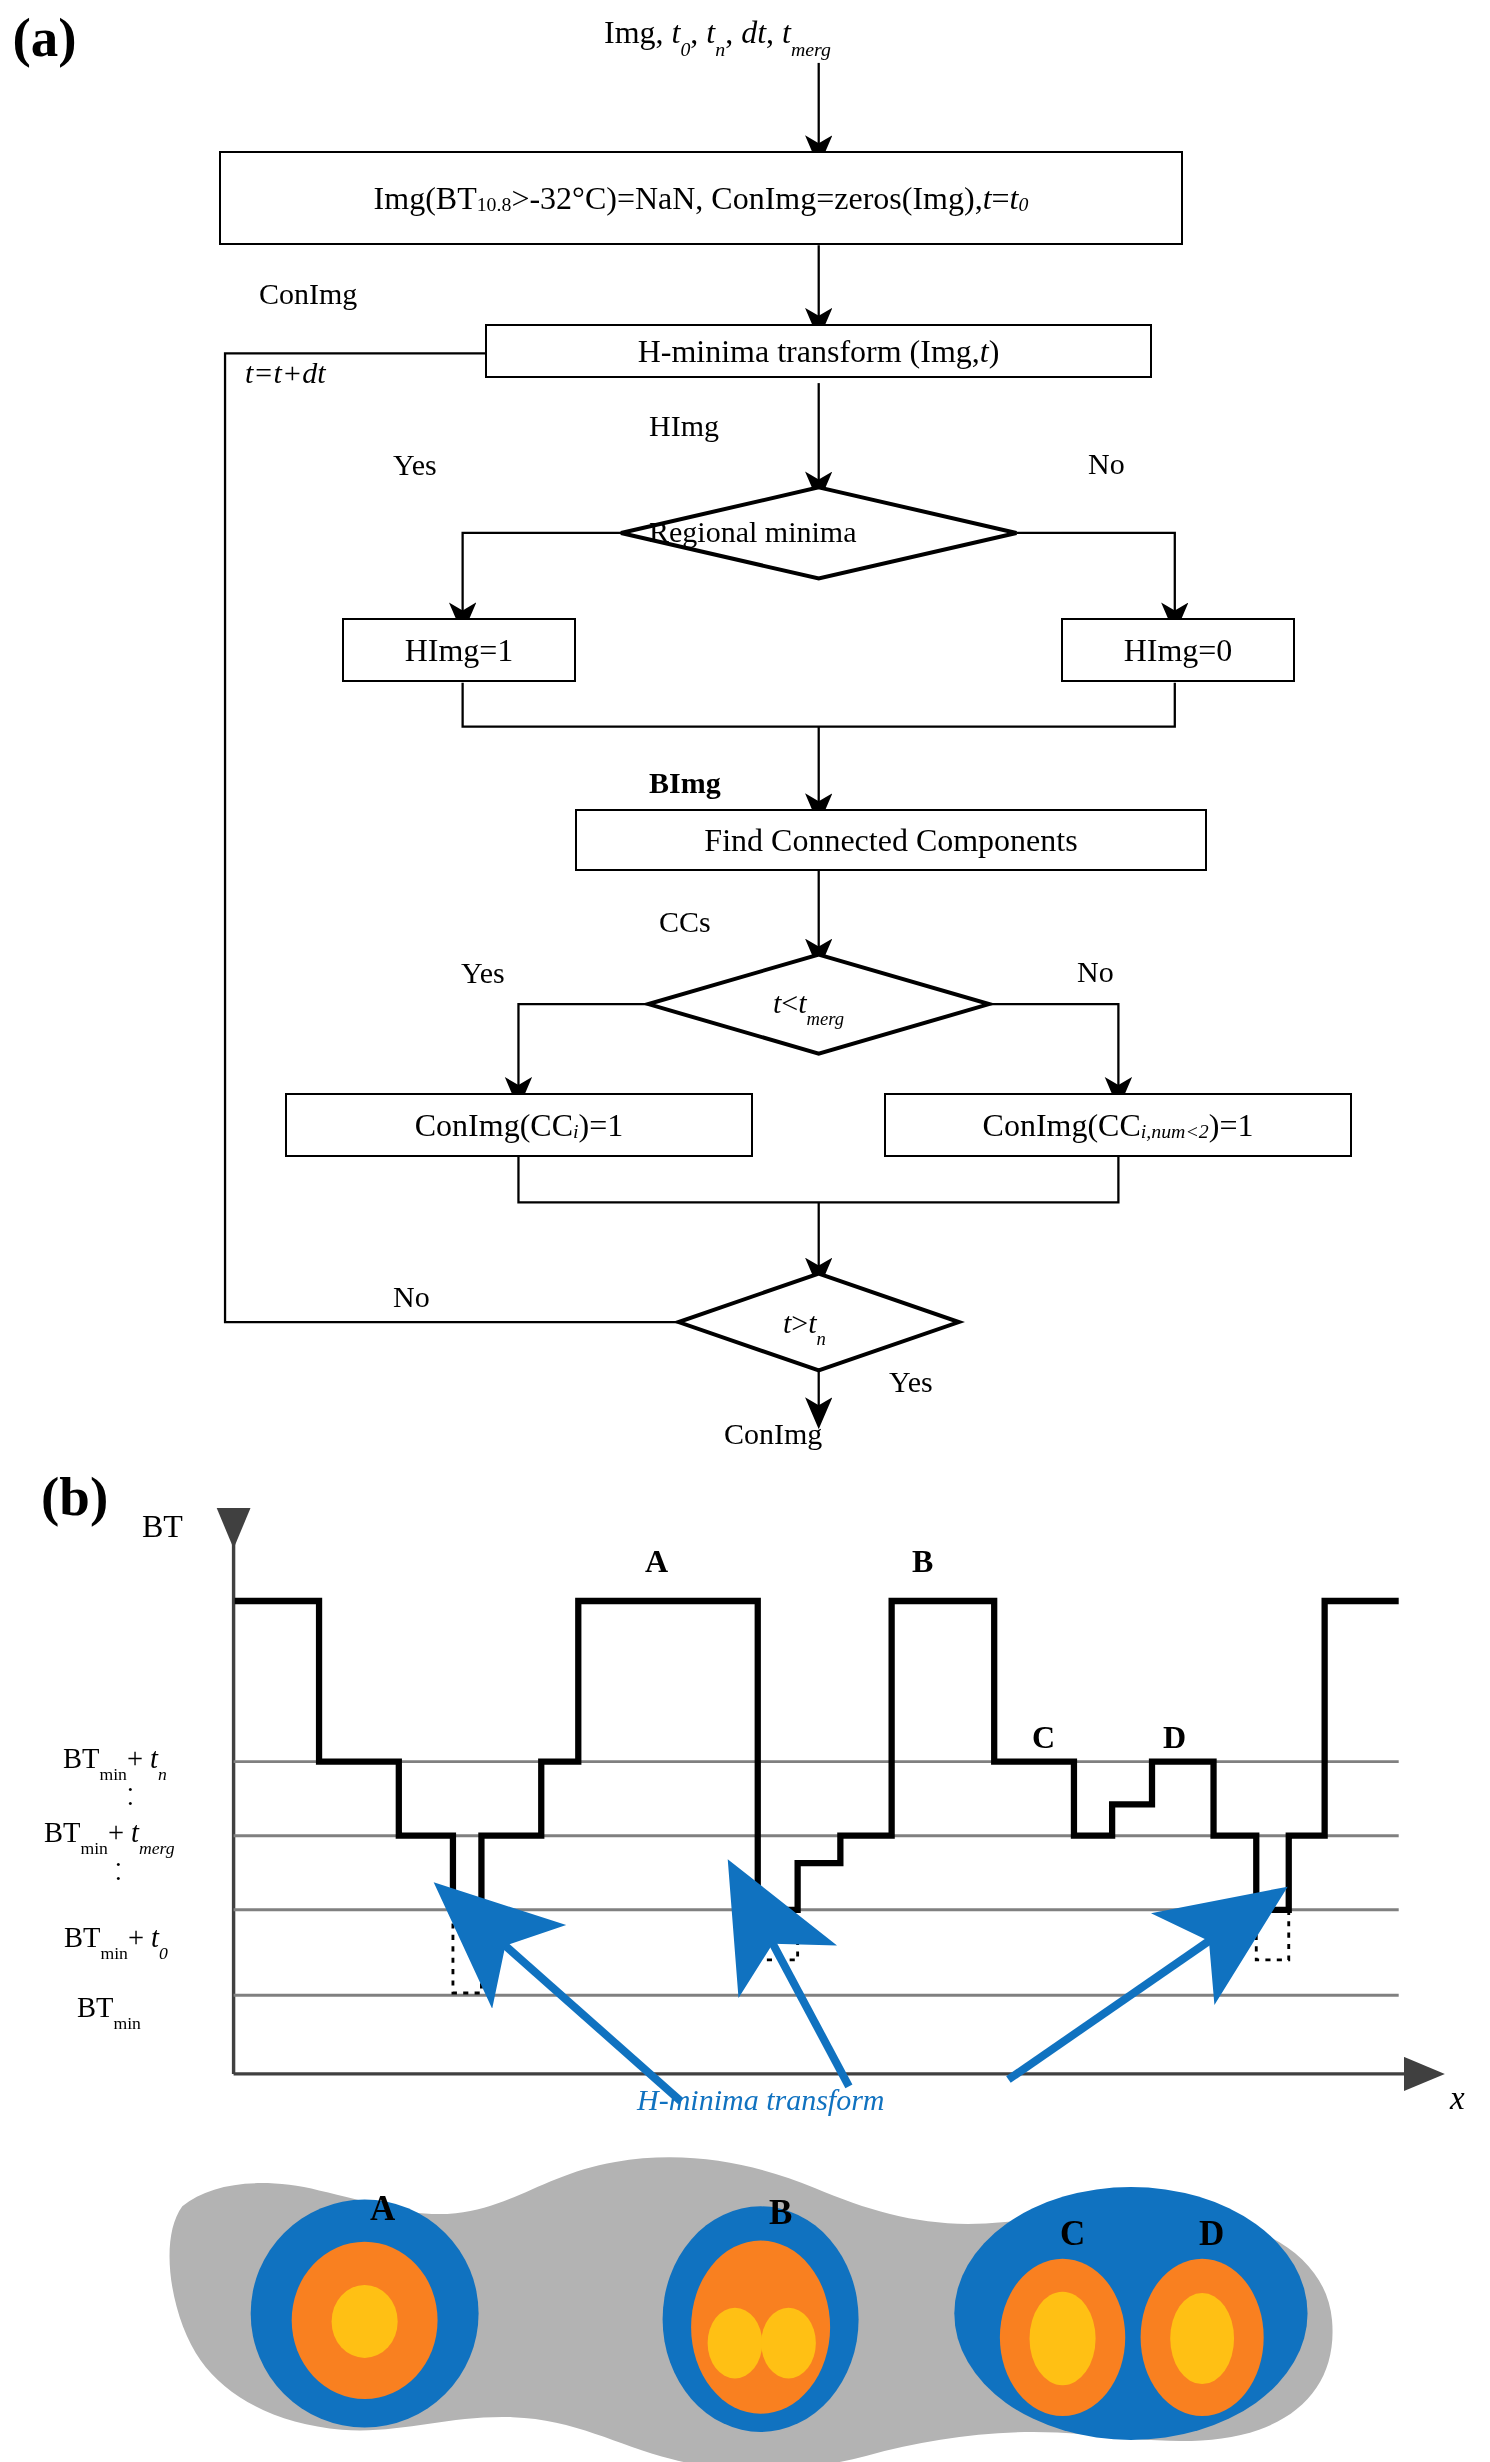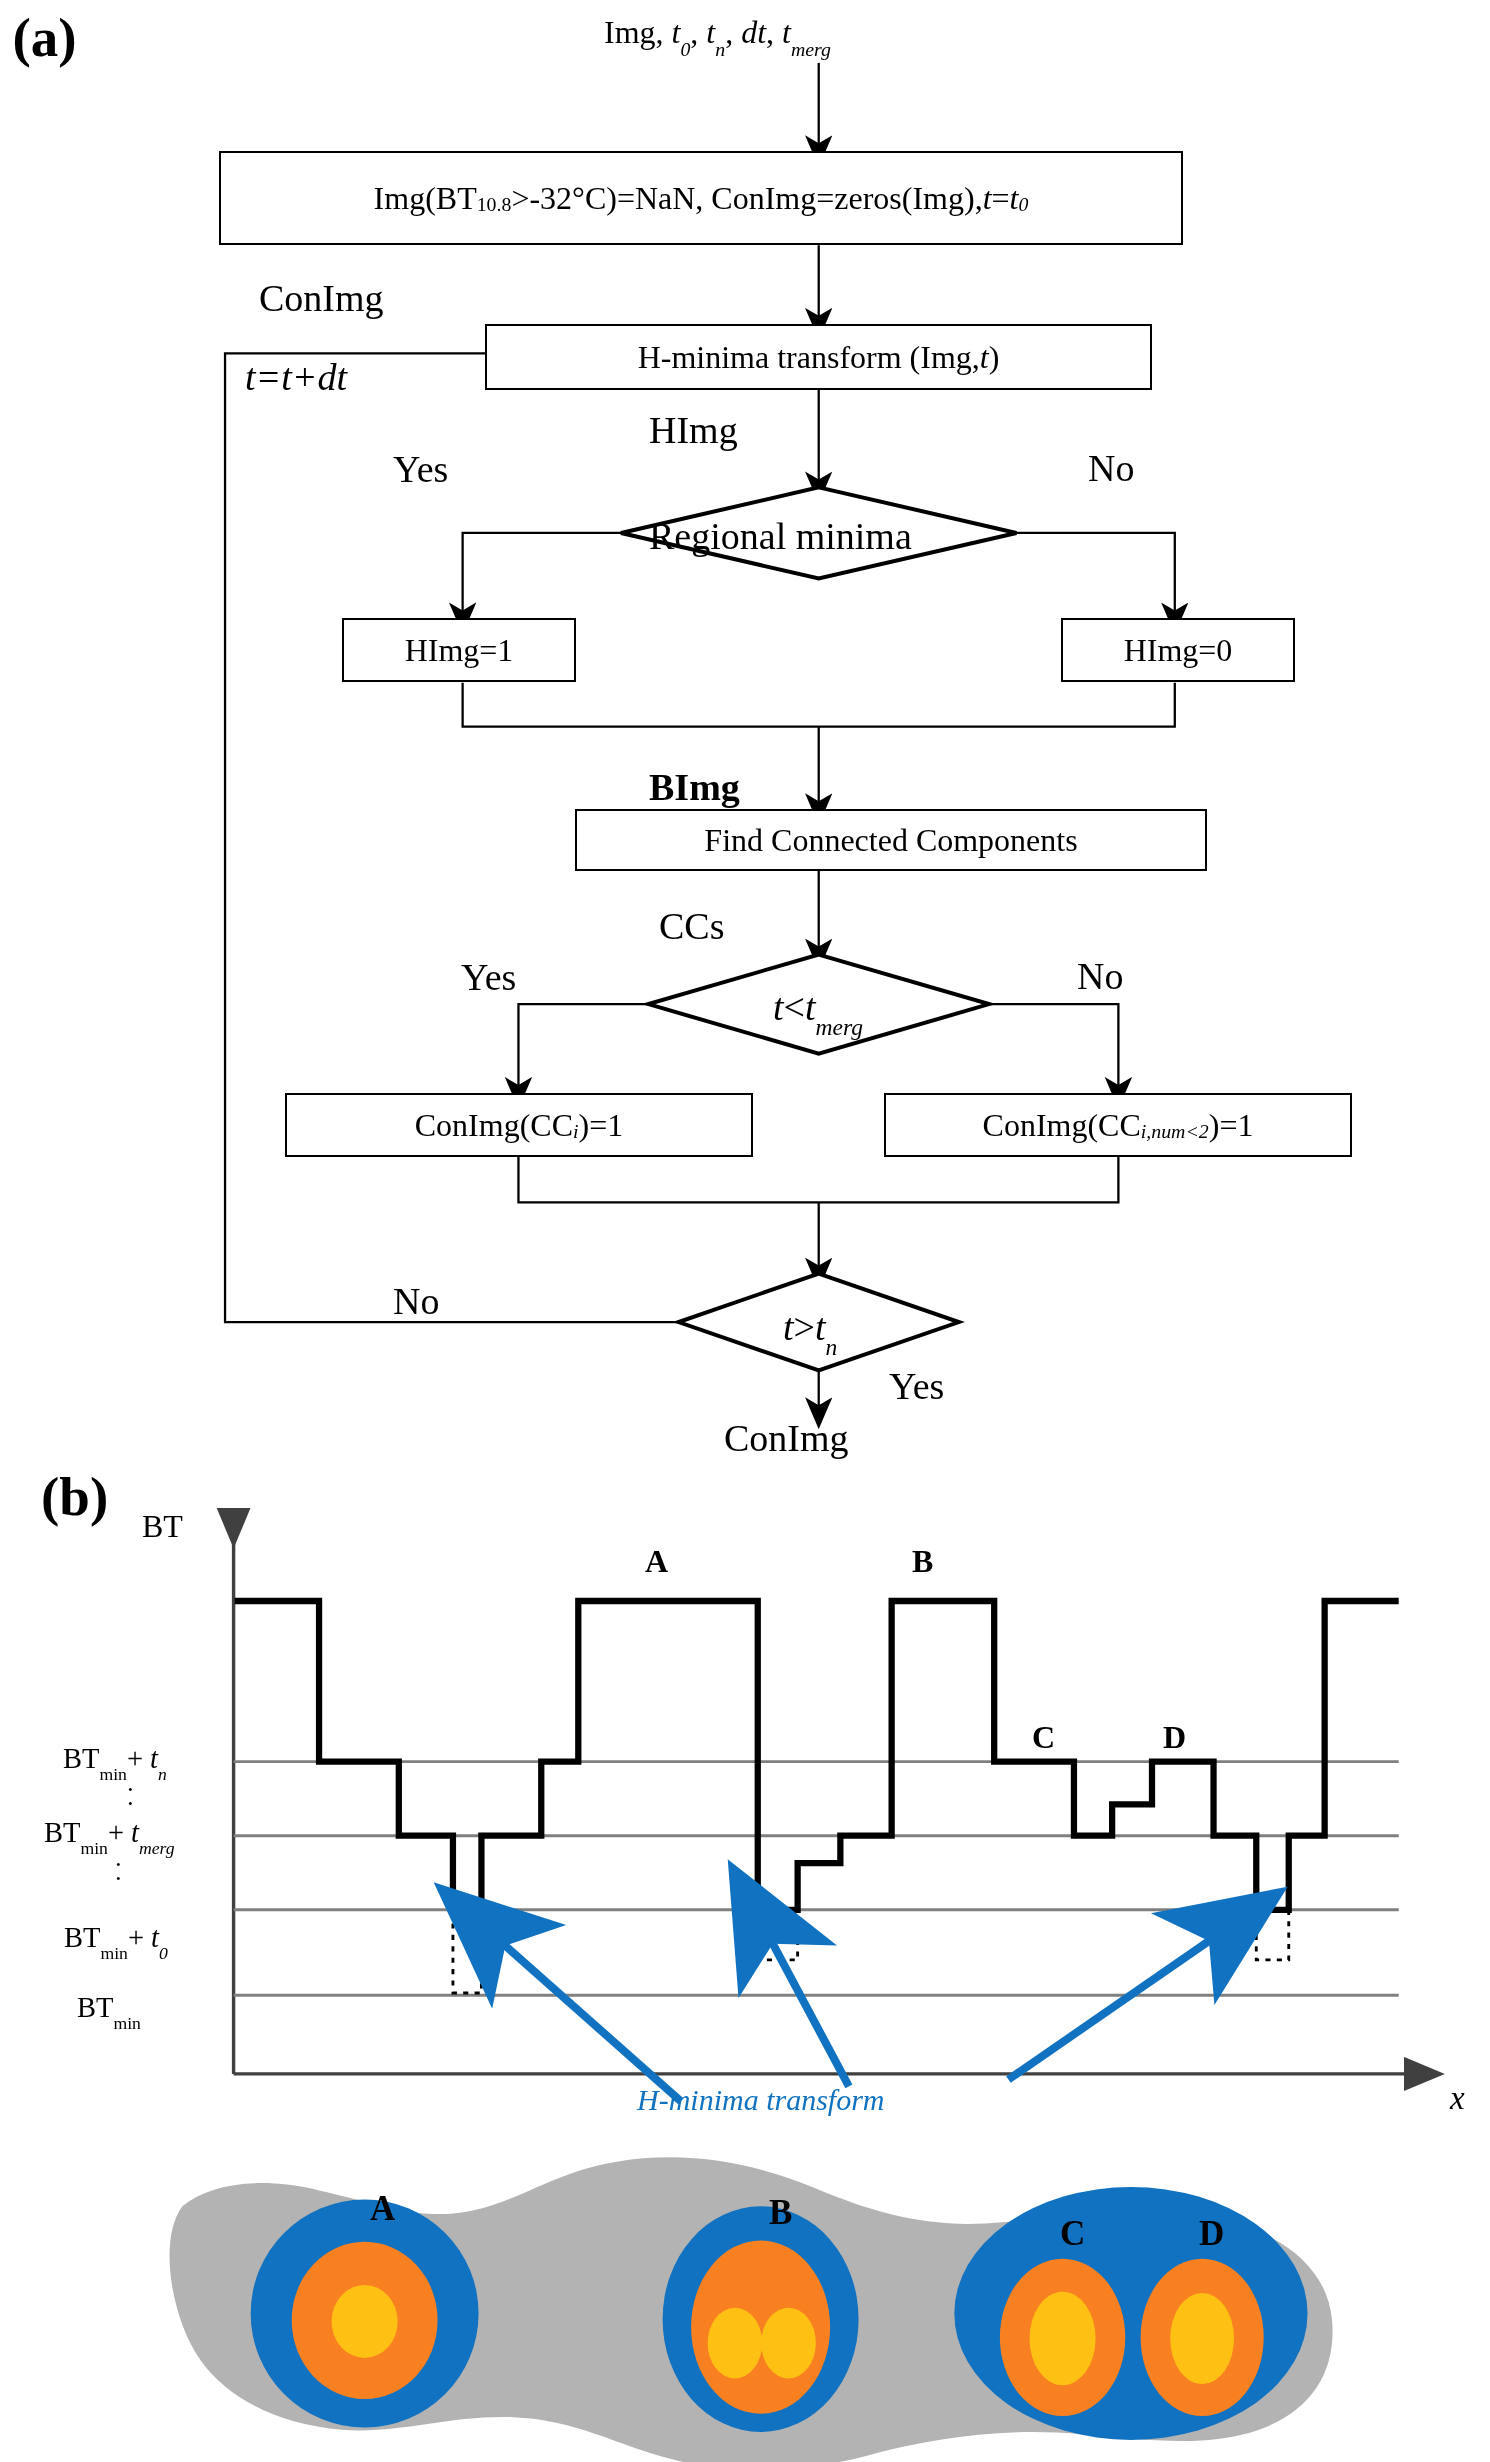--- a/index.html
+++ b/index.html
@@ -5,21 +5,21 @@
   html,body{margin:0;padding:0;background:#fff;}
   body{width:1491px;height:2462px;position:relative;
        font-family:"Liberation Serif","DejaVu Serif",serif;color:#000;}
   .abs{position:absolute;}
   .panel-letter{font-weight:bold;font-size:55px;line-height:1;}
   
   .fc-text{font-size:32px;line-height:1;white-space:nowrap;}
   .fc-box{position:absolute;border:2.8px solid #000;background:#fff;
           display:flex;align-items:center;justify-content:center;
           font-size:32px;white-space:nowrap;box-sizing:border-box;}
-  .fc-lbl{position:absolute;font-size:38px;white-space:nowrap;line-height:1;}
+  .fc-lbl{position:absolute;font-size:30px;white-space:nowrap;line-height:1;}
   .fc-lbl.it{font-style:italic;}
   sub{font-size:.62em;line-height:0;position:relative;bottom:-.28em;}
   .it{font-style:italic;}
   svg{position:absolute;left:0;top:0;overflow:visible;}
   
   .bt-lbl{position:absolute;font-size:28.5px;white-space:nowrap;line-height:1;}
   .cap-lbl{position:absolute;font-weight:bold;font-size:32px;line-height:1;}
   .hm-lbl{position:absolute;font-style:italic;font-size:30px;color:#1072c0;
           white-space:nowrap;line-height:1;}
   .vdots{position:absolute;font-size:26px;line-height:.55;letter-spacing:0;}
@@ -82,21 +82,21 @@
 <div class="fc-box" style="left:219px;top:151px;width:964px;height:94px;">
   <span>Img(BT</span>
     <sub>10.8</sub>
     <span>&gt;-32°C)=NaN, ConImg=zeros(Img),  </span>
     <span class="it">t</span>
     <span>=</span>
     <span class="it">t</span>
     <sub class="it">0</sub>
 </div>
 
-<div class="fc-box" style="left:485px;top:324px;width:667px;height:66px;">
+<div class="fc-box" style="left:485px;top:324px;width:667px;height:54px;">
   <span>H-minima transform (Img, </span>
     <span class="it">t</span>
     <span>)</span>
 </div>
 
 <div class="fc-lbl" style="left:259px;top:279px;">ConImg</div>
 <div class="fc-lbl it" style="left:245px;top:358px;">
   <span class="it">t=t+dt</span>
 </div>
 

